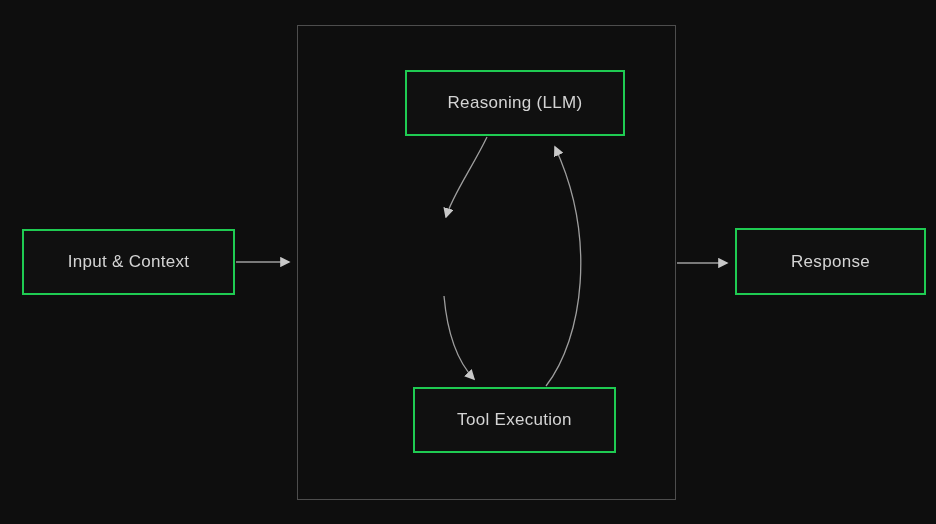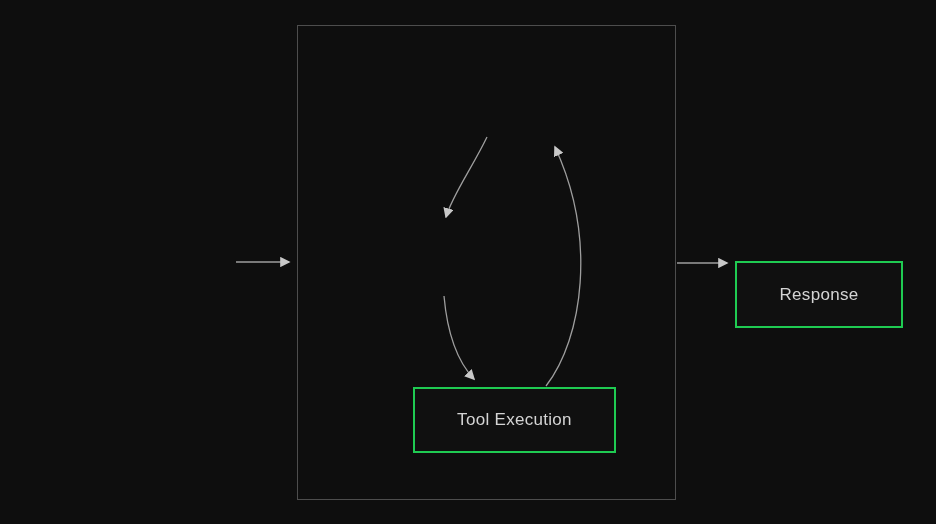--- a/index.html
+++ b/index.html
@@ -46,35 +46,41 @@
     color: #d4d4d4;
     font-size: 17px;
     font-weight: 400;
     letter-spacing: 0.3px;
     white-space: nowrap;
   }
   .node-input     { left: 22px;  top: 229px; width: 213px; height: 66px; }
   .node-reasoning { left: 405px; top: 70px;  width: 220px; height: 66px; }
   .node-selection { left: 346px; top: 229px; width: 197px; height: 66px; }
   .node-execution { left: 413px; top: 387px; width: 203px; height: 66px; text-align: center; }
-  .node-response  { left: 735px; top: 228px; width: 168px; height: 67px; margin-top: 33px; }
+  .node-response  { left: 735px; top: 228px; width: 191px; height: 67px; }
   .edge {
     fill: none;
     stroke: #9e9e9e;
     stroke-width: 1.3;
   }
 </style>
 </head>
 <body>
 
 <div class="canvas">
 
   <div class="loop-container"></div>
 
+  <div class="node node-input">
+    <span class="label">Input &amp; Context</span>
+  </div>
 
+  <div class="node node-reasoning">
+    <span class="label">Reasoning (LLM)</span>
+  </div>
 
 
   <div class="node node-execution">
     <span class="label">Tool Execution</span>
   </div>
 
   <div class="node node-response">
     <span class="label">Response</span>
   </div>
 

